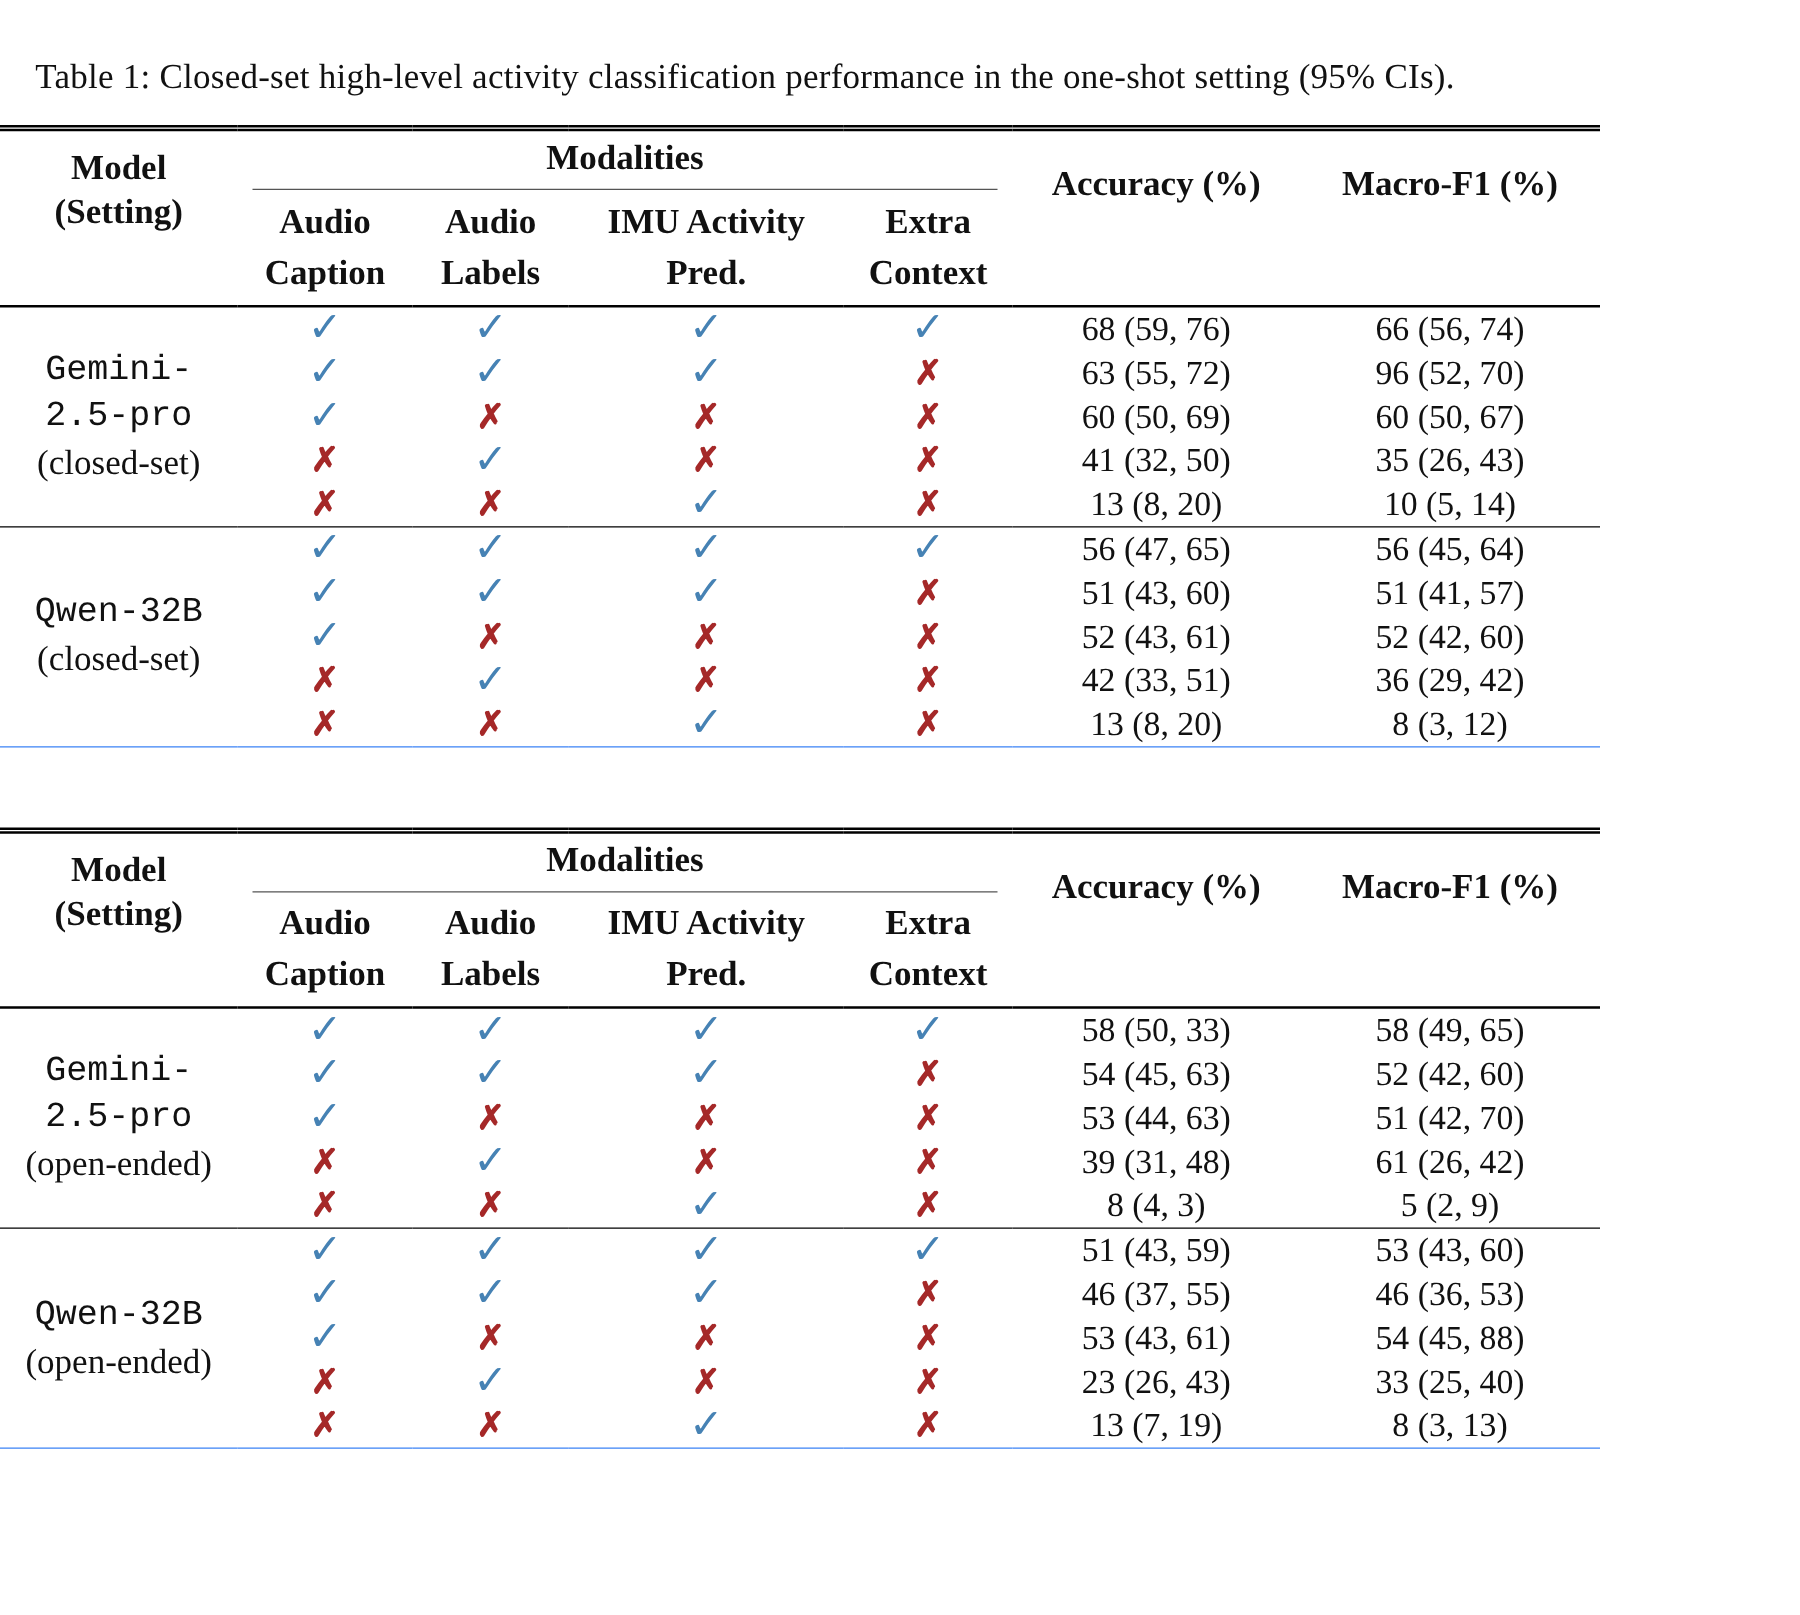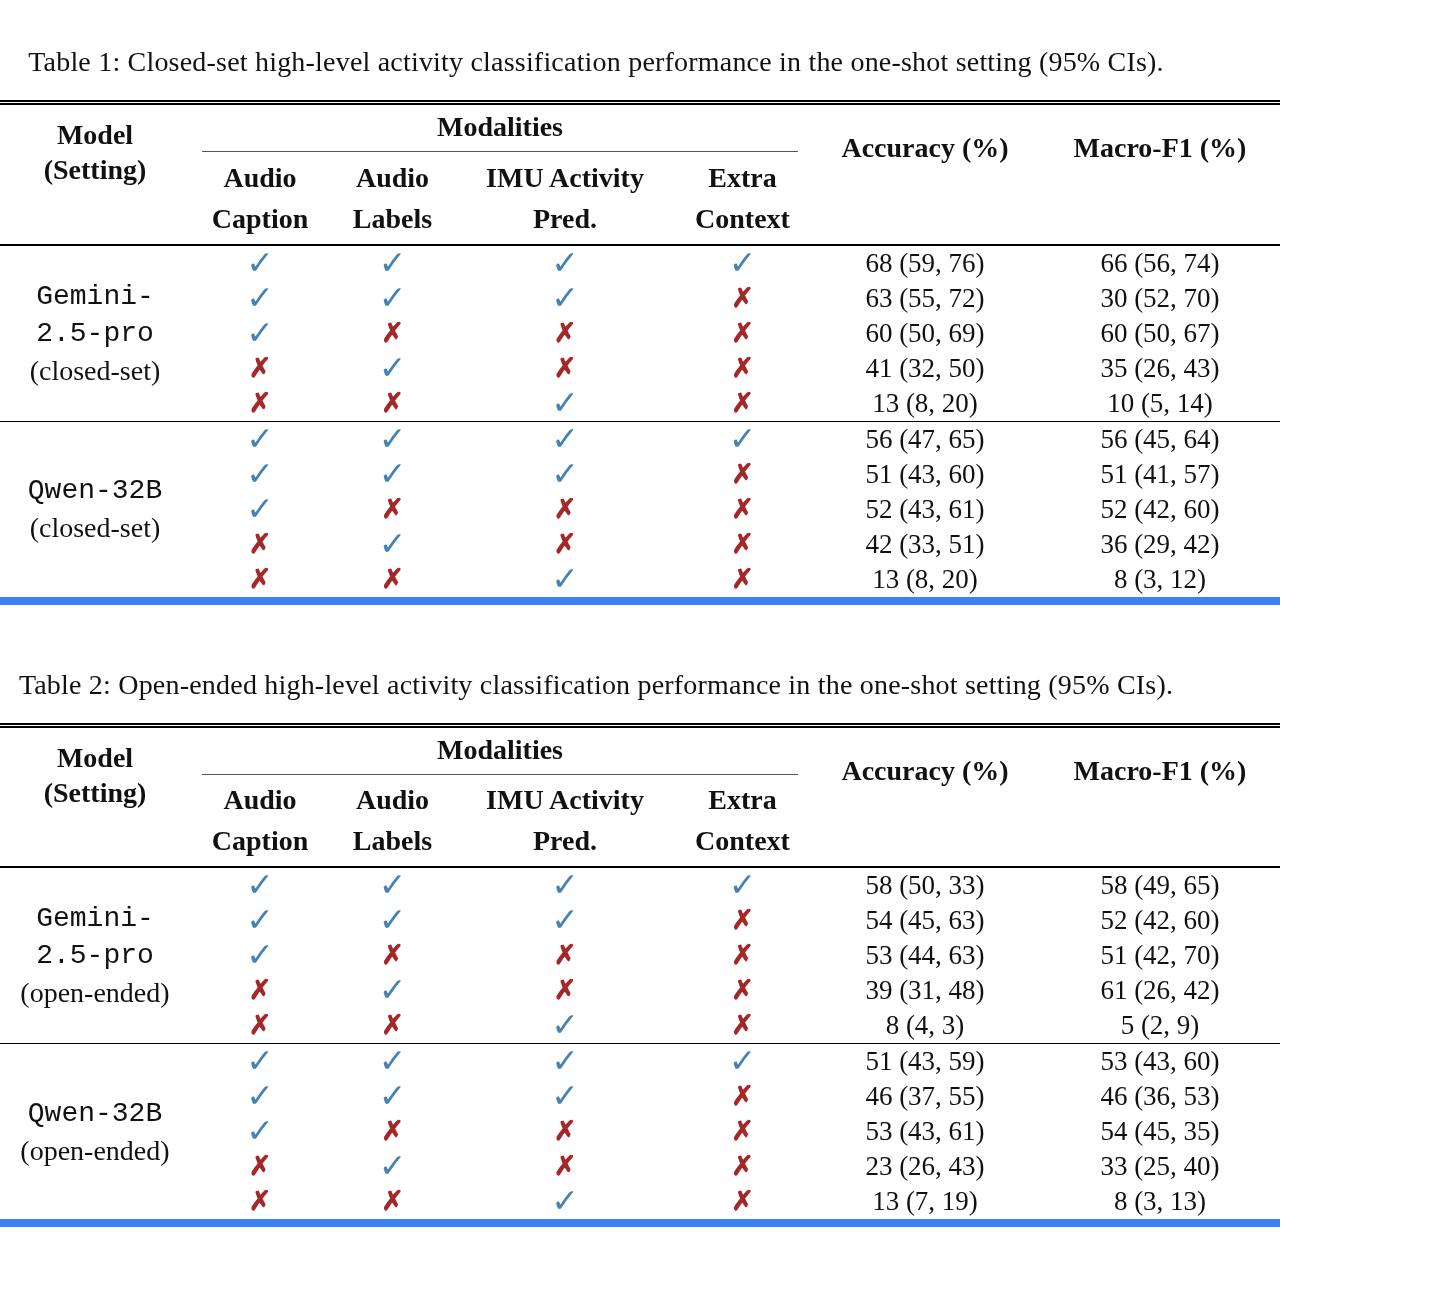--- a/index.html
+++ b/index.html
@@ -24,21 +24,21 @@
     text-align: center;
     margin: 0 0 22px 0;
     letter-spacing: 0.2px;
   }
   table.paper-table {
     border-collapse: collapse;
     table-layout: fixed;
     margin: 0 auto;
     width: 1280px;
     border-top: 5px double #000000;
-    border-bottom: 8px solid #3b82f6;
+    border-bottom: 1px solid #3b82f6;
   }
   thead th {
     font-weight: bold;
     font-size: 28px;
     vertical-align: top;
     padding: 0;
     text-align: center;
   }
   tr.head-top { height: 50px; }
   tr.head-sub { height: 92px; }
@@ -144,21 +144,21 @@
             <td class="mark"><span class="check" style="color: rgb(70, 130, 180);">✓</span></td>
             <td class="val">68 (59, 76)</td>
             <td class="val">66 (56, 74)</td>
           </tr>
           <tr>
             <td class="mark"><span class="check" style="color: rgb(70, 130, 180);">✓</span></td>
             <td class="mark"><span class="check" style="color: rgb(70, 130, 180);">✓</span></td>
             <td class="mark"><span class="check" style="color: rgb(70, 130, 180);">✓</span></td>
             <td class="mark"><span class="cross" style="color: rgb(165, 40, 40);">✗</span></td>
             <td class="val">63 (55, 72)</td>
-            <td class="val">30 (52, 70)</td>
+            <td class="val">96 (52, 70)</td>
           </tr>
           <tr>
             <td class="mark"><span class="check" style="color: rgb(70, 130, 180);">✓</span></td>
             <td class="mark"><span class="cross" style="color: rgb(165, 40, 40);">✗</span></td>
             <td class="mark"><span class="cross" style="color: rgb(165, 40, 40);">✗</span></td>
             <td class="mark"><span class="cross" style="color: rgb(165, 40, 40);">✗</span></td>
             <td class="val">60 (50, 69)</td>
             <td class="val">60 (50, 67)</td>
           </tr>
           <tr>
@@ -221,21 +221,20 @@
             <td class="mark"><span class="check" style="color: rgb(70, 130, 180);">✓</span></td>
             <td class="mark"><span class="cross" style="color: rgb(165, 40, 40);">✗</span></td>
             <td class="val">13 (8, 20)</td>
             <td class="val">8 (3, 12)</td>
           </tr>
         </tbody>
       </table>
   </section>
 
   <section class="figure">
-    <p class="caption">Table 2: Open-ended high-level activity classification performance in the one-shot setting (95% CIs).</p>
     <table class="paper-table">
         <colgroup>
           <col style="width: 190px;">
           <col style="width: 140px;">
           <col style="width: 125px;">
           <col style="width: 220px;">
           <col style="width: 135px;">
           <col style="width: 230px;">
           <col style="width: 240px;">
         </colgroup>
@@ -338,21 +337,21 @@
             <td class="mark"><span class="cross" style="color: rgb(165, 40, 40);">✗</span></td>
             <td class="val">46 (37, 55)</td>
             <td class="val">46 (36, 53)</td>
           </tr>
           <tr>
             <td class="mark"><span class="check" style="color: rgb(70, 130, 180);">✓</span></td>
             <td class="mark"><span class="cross" style="color: rgb(165, 40, 40);">✗</span></td>
             <td class="mark"><span class="cross" style="color: rgb(165, 40, 40);">✗</span></td>
             <td class="mark"><span class="cross" style="color: rgb(165, 40, 40);">✗</span></td>
             <td class="val">53 (43, 61)</td>
-            <td class="val">54 (45, 35)</td>
+            <td class="val">54 (45, 88)</td>
           </tr>
           <tr>
             <td class="mark"><span class="cross" style="color: rgb(165, 40, 40);">✗</span></td>
             <td class="mark"><span class="check" style="color: rgb(70, 130, 180);">✓</span></td>
             <td class="mark"><span class="cross" style="color: rgb(165, 40, 40);">✗</span></td>
             <td class="mark"><span class="cross" style="color: rgb(165, 40, 40);">✗</span></td>
             <td class="val">23 (26, 43)</td>
             <td class="val">33 (25, 40)</td>
           </tr>
           <tr>

